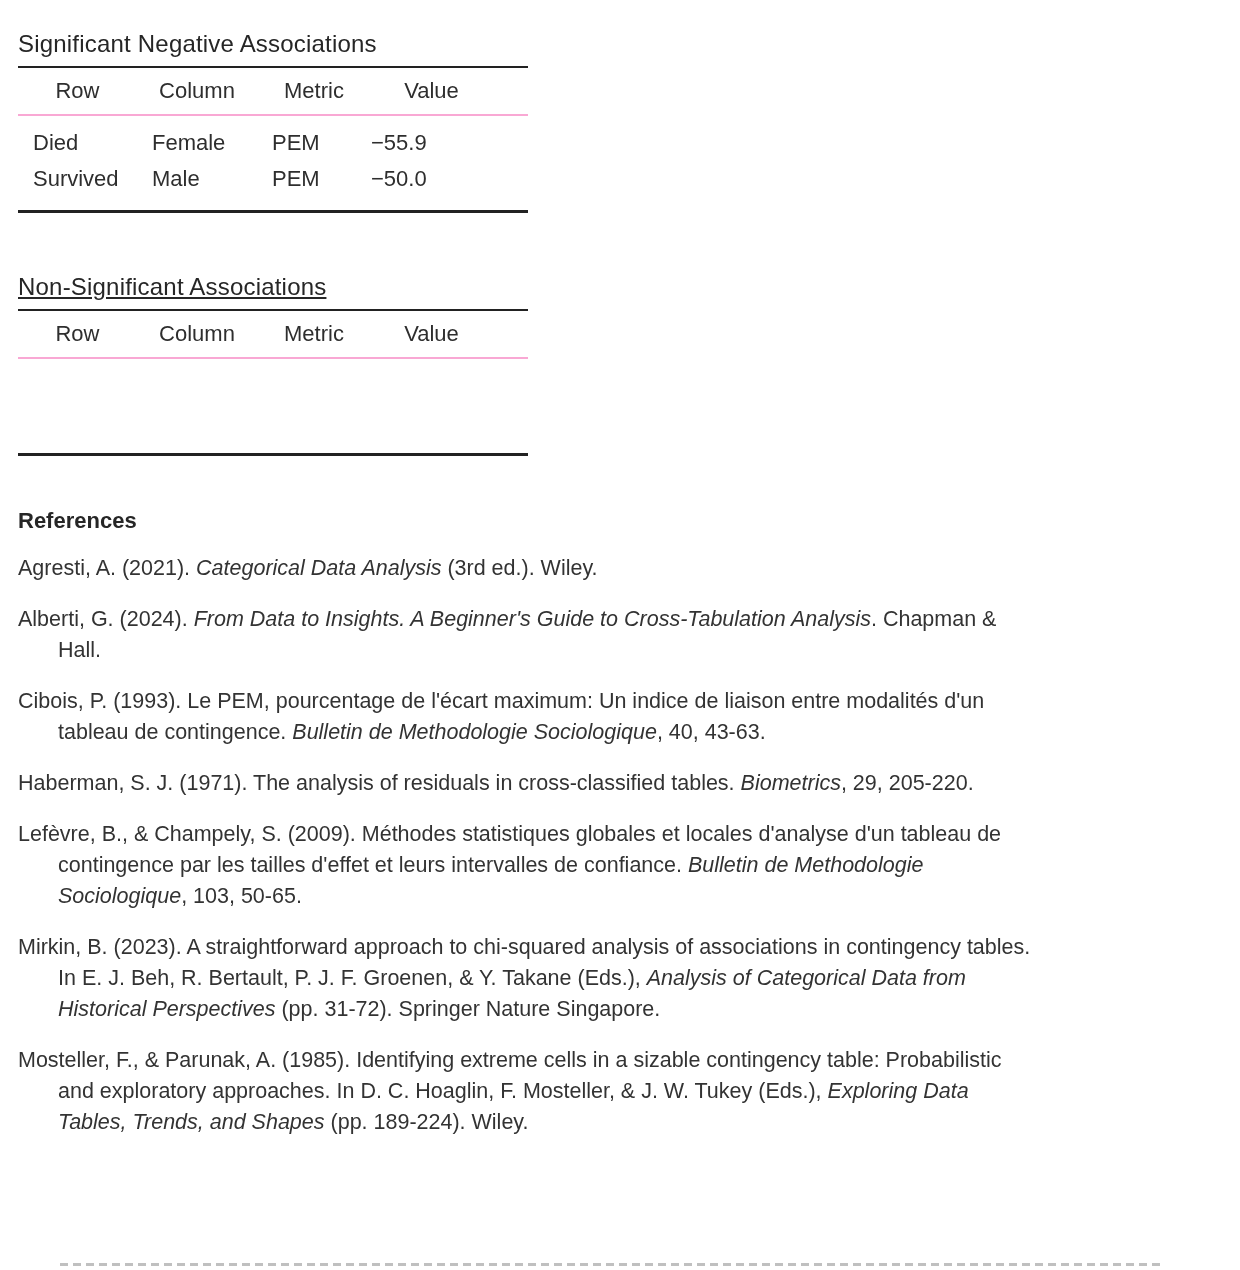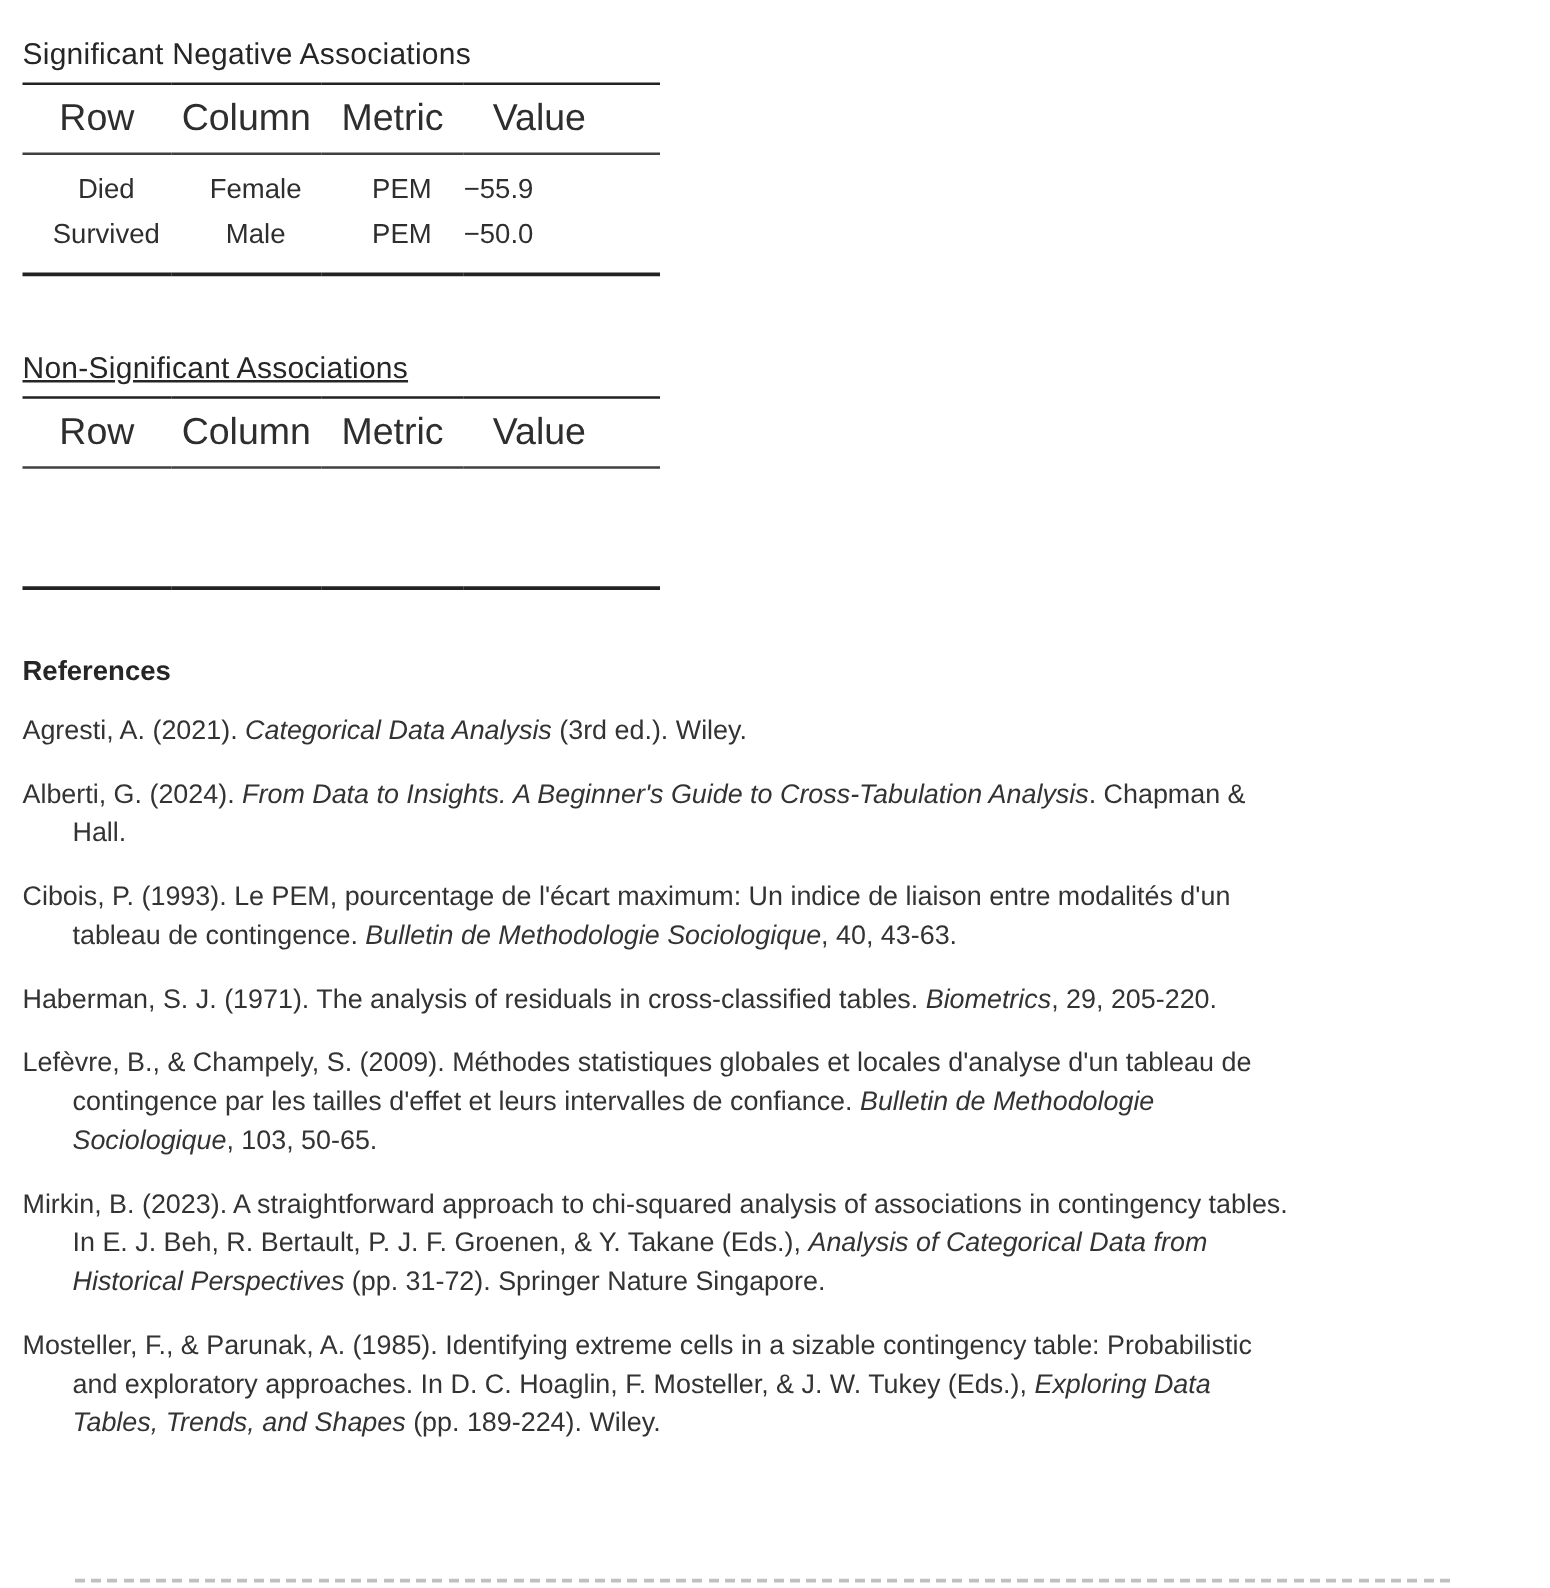--- a/index.html
+++ b/index.html
@@ -35,30 +35,30 @@
   }
   table.assoc {
     border-collapse: collapse;
     width: 510px;
     table-layout: fixed;
     border-top: 2px solid #222222;
     border-bottom: 3px solid #222222;
   }
   table.assoc thead th {
     font-weight: 400;
-    font-size: 30px;
+    font-size: 22px;
     color: #2e2e2e;
     text-align: center;
     padding: 10px 0;
-    border-bottom: 2px solid #404040;
+    border-bottom: 2px solid #f9a8d4;
   }
   table.assoc td {
     font-size: 22px;
     color: #2e2e2e;
-    text-align: center;
+    text-align: left;
     padding: 5px 0 5px 15px;
   }
   table.assoc th.value-col {
     padding-right: 36px;
   }
   table.assoc td.value-col {
     text-align: left;
     padding-left: 0;
     padding-right: 36px;
   }

